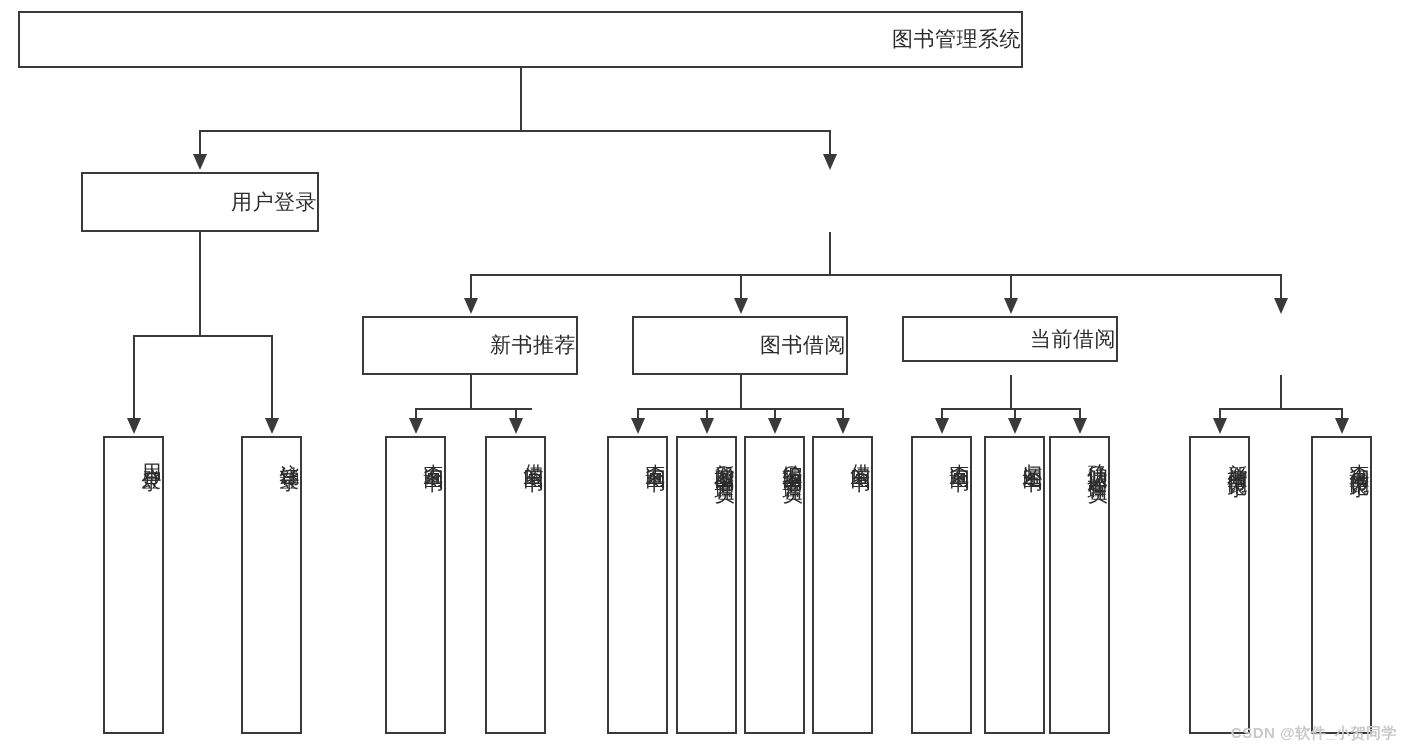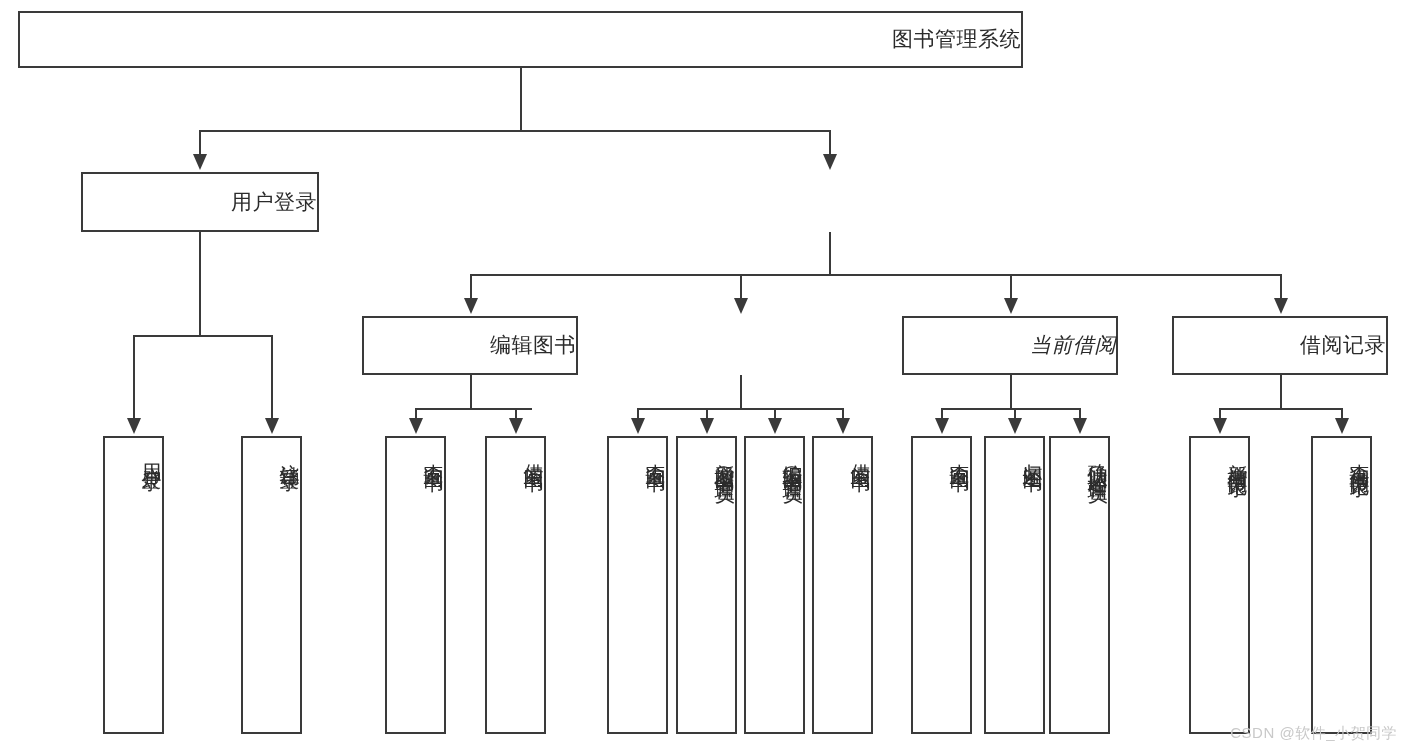--- a/index.html
+++ b/index.html
@@ -67,20 +67,21 @@
   
   #watermark {
     position: absolute;
     right: 8px;
     bottom: 4px;
     font-size: 15px;
     color: #c9c9c9;
     letter-spacing: 0.5px;
     white-space: nowrap;
     pointer-events: none;
+    font-weight: bold;
   }
 </style>
 </head>
 <body>
 
 <div id="canvas" style="background: rgb(255, 255, 255);">
 
   <div class="vline" style="left: 520px; top: 68px; height: 62px; background: rgb(58, 58, 58);"></div>
   <div class="hline" style="left: 199px; top: 130px; width: 632px; background: rgb(58, 58, 58);"></div>
   <div class="vline" style="left: 199px; top: 130px; height: 26px; background: rgb(58, 58, 58);"></div>
@@ -142,27 +143,27 @@
 
   <div class="node" id="n-root" style="left: 18px; top: 11px; width: 1005px; height: 57px; border-color: rgb(58, 58, 58); background: rgb(255, 255, 255); color: rgb(43, 43, 43);">
     <span class="lbl">图书管理系统</span>
   </div>
 
   <div class="node" id="n-l2-0" style="left: 81px; top: 172px; width: 238px; height: 60px; border-color: rgb(58, 58, 58); background: rgb(255, 255, 255); color: rgb(43, 43, 43);">
     <span class="lbl">用户登录</span>
   </div>
 
   <div class="node" id="n-l3-0" style="left: 362px; top: 316px; width: 216px; height: 59px; border-color: rgb(58, 58, 58); background: rgb(255, 255, 255); color: rgb(43, 43, 43);">
-    <span class="lbl">编辑图书</span>
-  </div>
-  <div class="node" id="n-l3-2" style="left: 902px; top: 316px; width: 216px; height: 59px; border-color: rgb(58, 58, 58); background: rgb(255, 255, 255); color: rgb(43, 43, 43); font-style: italic;">
+    <span class="lbl">新书推荐</span>
+  </div>
+  <div class="node" id="n-l3-1" style="left: 632px; top: 316px; width: 216px; height: 59px; border-color: rgb(58, 58, 58); background: rgb(255, 255, 255); color: rgb(43, 43, 43);">
+    <span class="lbl">图书借阅</span>
+  </div>
+  <div class="node" id="n-l3-2" style="left: 902px; top: 316px; width: 216px; height: 46px; border-color: rgb(58, 58, 58); background: rgb(255, 255, 255); color: rgb(43, 43, 43);">
     <span class="lbl">当前借阅</span>
-  </div>
-  <div class="node" id="n-l3-3" style="left: 1172px; top: 316px; width: 216px; height: 59px; border-color: rgb(58, 58, 58); background: rgb(255, 255, 255); color: rgb(43, 43, 43);">
-    <span class="lbl">借阅记录</span>
   </div>
 
   <div class="node vert" id="n-lf-0" style="left: 103px; top: 436px; width: 61px; height: 298px; border-color: rgb(58, 58, 58); background: rgb(255, 255, 255); color: rgb(43, 43, 43);">
     <span class="lbl">用户登录</span>
   </div>
   <div class="node vert" id="n-lf-1" style="left: 241px; top: 436px; width: 61px; height: 298px; border-color: rgb(58, 58, 58); background: rgb(255, 255, 255); color: rgb(43, 43, 43);">
     <span class="lbl">注销登录</span>
   </div>
   <div class="node vert" id="n-lf-2" style="left: 385px; top: 436px; width: 61px; height: 298px; border-color: rgb(58, 58, 58); background: rgb(255, 255, 255); color: rgb(43, 43, 43);">
     <span class="lbl">查询图书</span>

